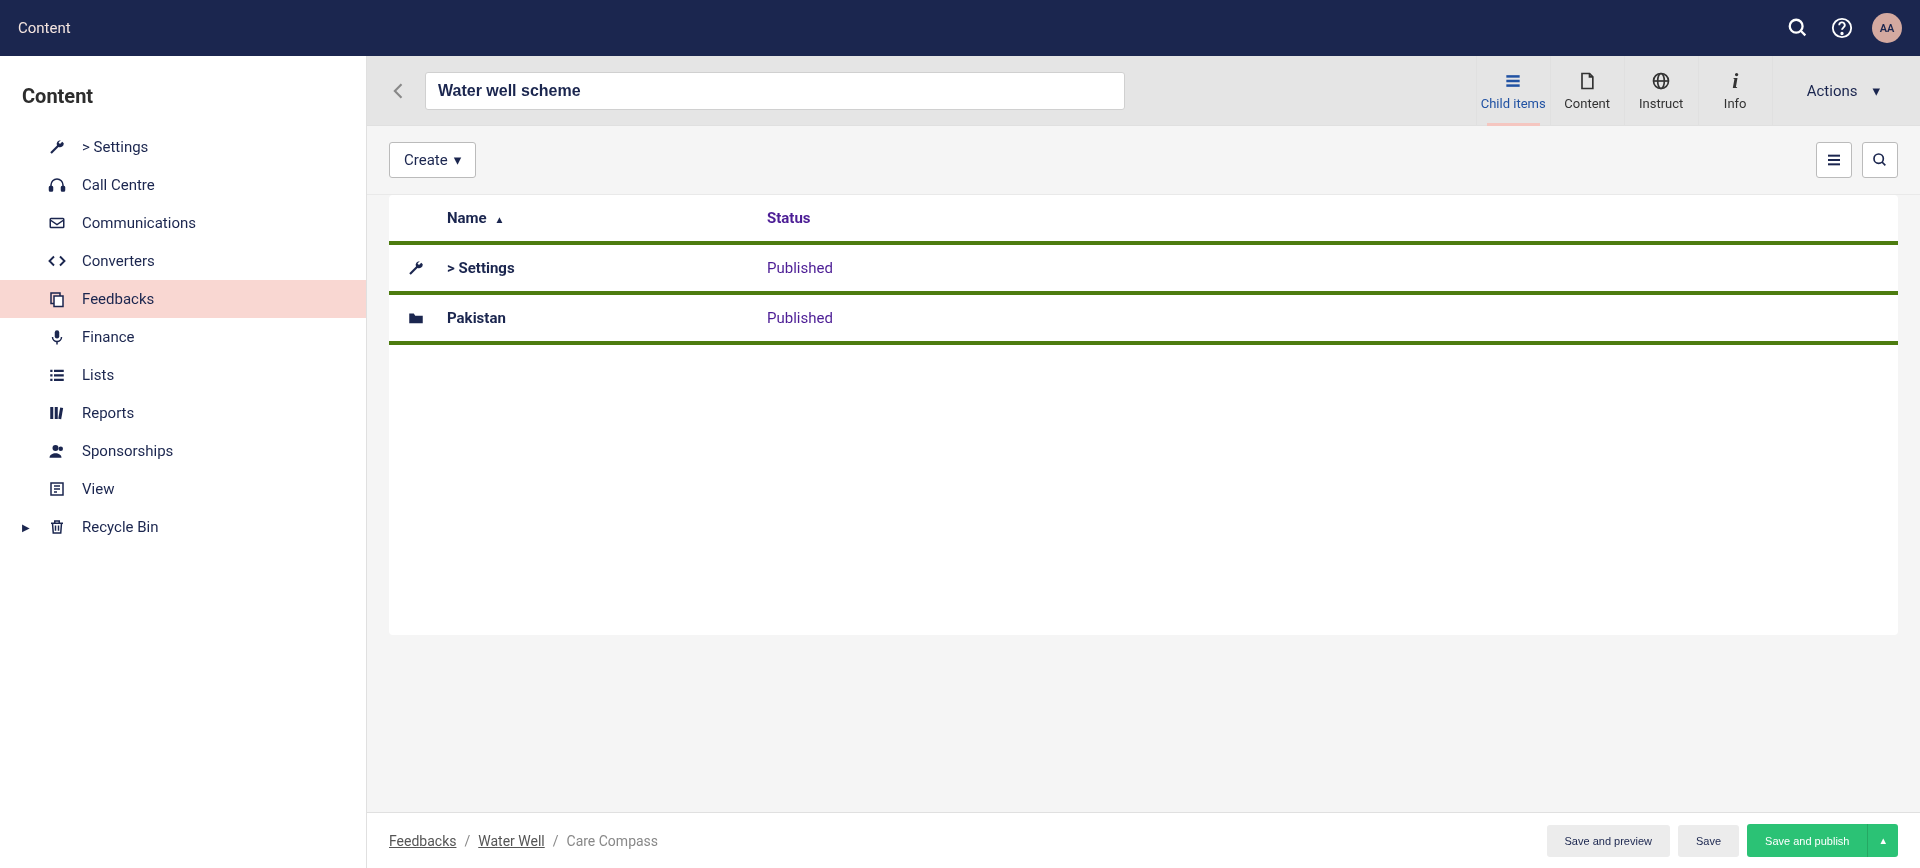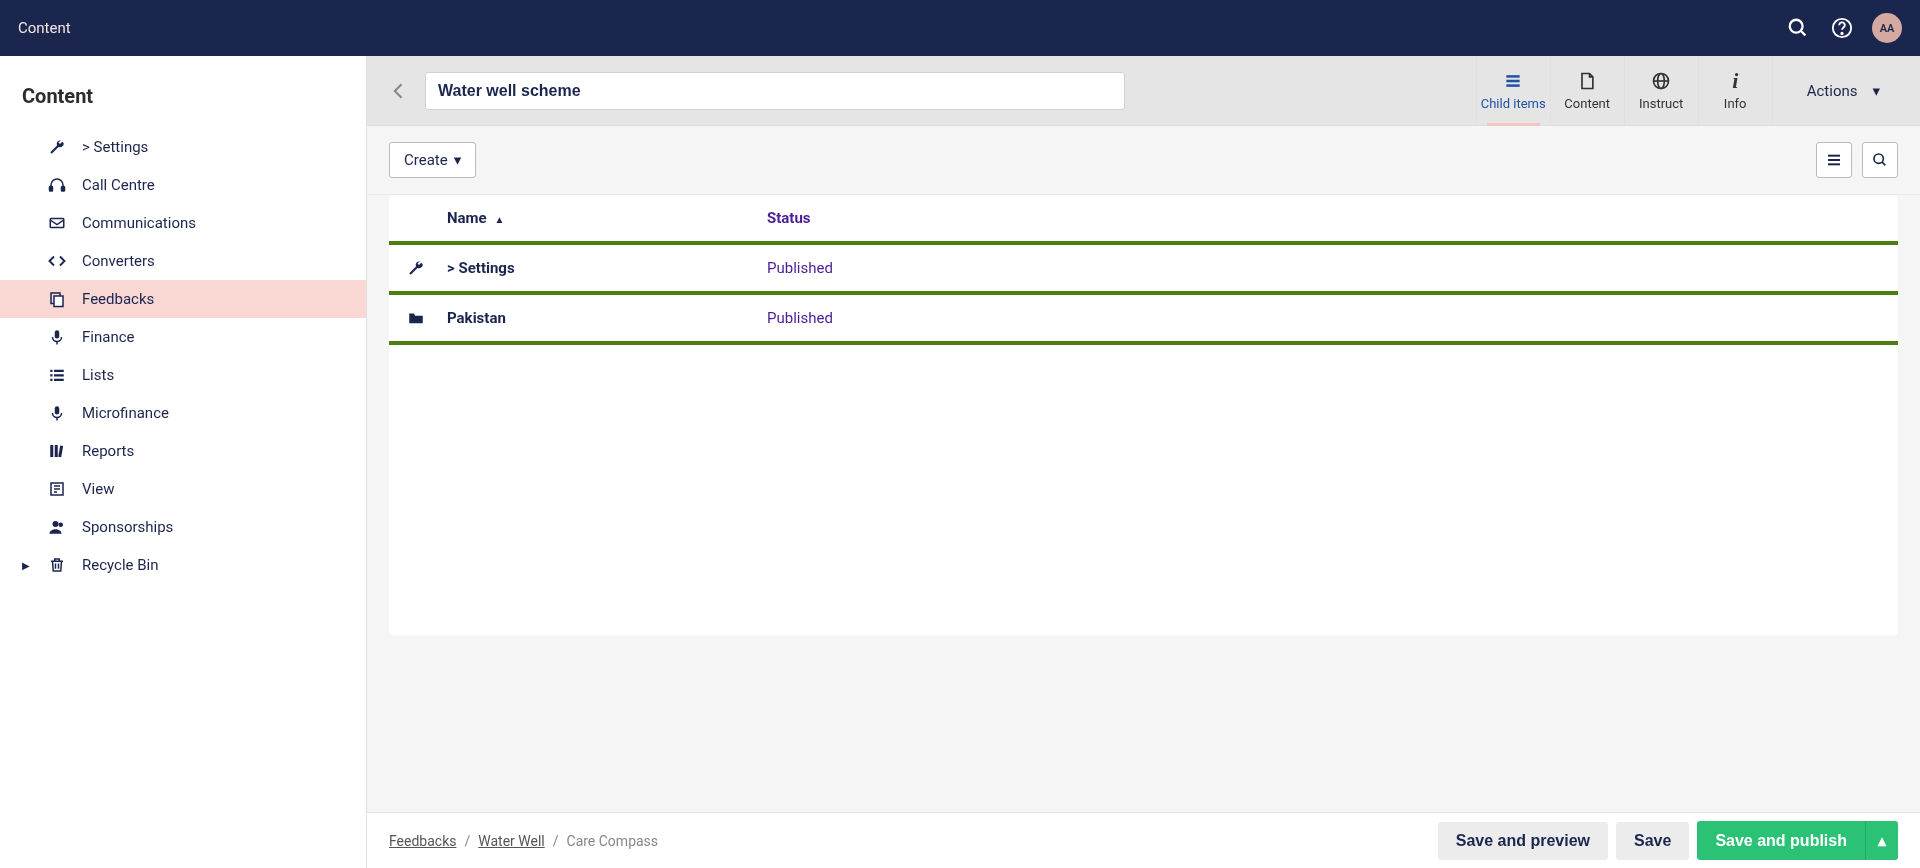--- a/index.html
+++ b/index.html
@@ -45,21 +45,21 @@
 .cell-name { flex: 0 0 320px; font-size:15px; font-weight:700; color:#1b264f;}
 .cell-status { flex:1; font-size:15px; color:#4c1d95; font-weight:400;}
 .row.header .cell-name, .row.header .cell-status { font-weight:700; }
 .sort-caret { font-size:10px; margin-left:4px; }
 
 .footer { height: 56px; display:flex; align-items:center; padding: 0 22px; border-top:1px solid #e0e0e0; background:#fff; gap:8px;}
 .breadcrumb { display:flex; gap:8px; color:#888; font-size:14px; align-items:center;}
 .breadcrumb a { color:#555; text-decoration:underline; cursor:pointer;}
 .breadcrumb .current { color:#888; text-decoration:none;}
 .footer-spacer {flex:1;}
-.btn { padding:10px 18px; border-radius:3px; border:none; font-size:16px; cursor:pointer; background:#ececec; color:#1b264f; font-weight:700;}
+.btn { padding:10px 18px; border-radius:3px; border:none; font-size:11px; cursor:pointer; background:#ececec; color:#1b264f; font-weight:400;}
 .btn-group { display:flex;}
 .btn.primary { background:#2bc275; color:#fff; border-radius:3px 0 0 3px;}
 .btn.primary-caret { background:#2bc275; color:#fff; padding:10px 12px; border-left:1px solid #25a863; border-radius:0 3px 3px 0;}
 
 svg { display:block; }
 </style>
 </head>
 <body>
 
 <div class="topbar">
@@ -158,60 +158,49 @@
               <rect x="3" y="17" width="3" height="3"></rect>
               <rect x="8" y="17" width="13" height="3"></rect>
             </svg>
           </span>
           <span class="tree-label">Lists</span>
         </div>
         <div class="tree-item">
           <span class="tree-caret">▶</span>
           <span class="tree-icon">
             <svg width="18" height="18" viewBox="0 0 24 24" fill="#1b264f">
-              <rect x="9" y="3" width="6" height="11" rx="3"></rect>
-              <path d="M6 12a6 6 0 0 0 12 0" fill="none" stroke="#1b264f" stroke-width="2"></path>
-              <line x1="12" y1="18" x2="12" y2="22" stroke="#1b264f" stroke-width="2"></line>
-            </svg>
-          </span>
-          <span class="tree-label">Microfinance</span>
-        </div>
-        <div class="tree-item">
-          <span class="tree-caret">▶</span>
-          <span class="tree-icon">
-            <svg width="18" height="18" viewBox="0 0 24 24" fill="#1b264f">
               <rect x="3" y="4" width="4" height="16"></rect>
               <rect x="9" y="4" width="4" height="16"></rect>
               <rect x="15" y="5" width="4" height="15" transform="rotate(10 17 12)"></rect>
             </svg>
           </span>
           <span class="tree-label">Reports</span>
+        </div>
+        <div class="tree-item">
+          <span class="tree-caret">▶</span>
+          <span class="tree-icon">
+            <svg width="18" height="18" viewBox="0 0 24 24" fill="#1b264f">
+              <circle cx="10" cy="8" r="4"></circle>
+              <path d="M2 21c0-4 4-6 8-6s8 2 8 6"></path>
+              <circle cx="17" cy="9" r="3"></circle>
+            </svg>
+          </span>
+          <span class="tree-label">Sponsorships</span>
         </div>
         <div class="tree-item">
           <span class="tree-caret">▶</span>
           <span class="tree-icon">
             <svg width="18" height="18" viewBox="0 0 24 24" fill="none" stroke="#1b264f" stroke-width="2">
               <rect x="4" y="4" width="16" height="16"></rect>
               <line x1="8" y1="8" x2="16" y2="8"></line>
               <line x1="8" y1="12" x2="16" y2="12"></line>
               <line x1="8" y1="16" x2="12" y2="16"></line>
             </svg>
           </span>
           <span class="tree-label">View</span>
-        </div>
-        <div class="tree-item">
-          <span class="tree-caret">▶</span>
-          <span class="tree-icon">
-            <svg width="18" height="18" viewBox="0 0 24 24" fill="#1b264f">
-              <circle cx="10" cy="8" r="4"></circle>
-              <path d="M2 21c0-4 4-6 8-6s8 2 8 6"></path>
-              <circle cx="17" cy="9" r="3"></circle>
-            </svg>
-          </span>
-          <span class="tree-label">Sponsorships</span>
         </div>
         <div class="tree-item has-caret">
           <span class="tree-caret">▶</span>
           <span class="tree-icon">
             <svg width="18" height="18" viewBox="0 0 24 24" fill="none" stroke="#1b264f" stroke-width="2">
               <path d="M4 7h16M9 7V4h6v3M6 7l1 13h10l1-13"></path>
               <line x1="10" y1="10" x2="10" y2="17"></line>
               <line x1="14" y1="10" x2="14" y2="17"></line>
             </svg>
           </span>

